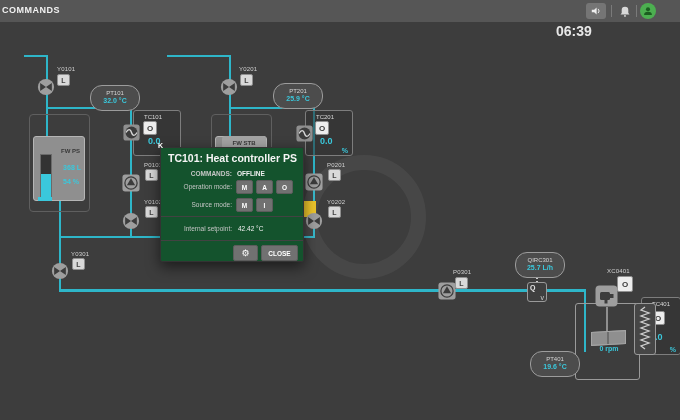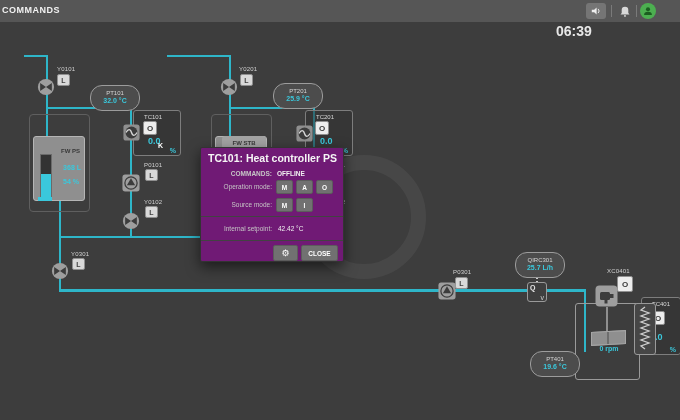--- a/index.html
+++ b/index.html
@@ -32,22 +32,22 @@
   .tcbox .tcunit{position:absolute;right:4px;bottom:1px;font-size:7px;font-weight:bold;color:#3AC8DC;}
   
   .tankouter{position:absolute;border:1px solid #5f5f5f;border-radius:4px;z-index:2;}
   .tank{position:absolute;background:#8f8f8f;border:1px solid #b5b5b5;border-radius:3px;z-index:3;}
   .tklabel{position:absolute;font-size:6px;font-weight:bold;color:#383838;}
   .gauge{position:absolute;left:6px;top:17px;width:10px;height:42px;background:#333;border:1px solid #6a6a6a;overflow:hidden;}
   .gfill{position:absolute;bottom:0;left:0;width:100%;background:#3AC8DC;}
   .gbase{position:absolute;left:4px;top:60px;width:14px;height:4px;background:#3AC8DC;}
   .tkval{position:absolute;font-size:7px;font-weight:bold;color:#3AC8DC;}
   
-  #dialog{position:absolute;left:160px;top:147px;width:142px;height:113px;background:#701a75;border:1px solid #333;
-          border-radius:2px;box-shadow:0 5px 14px rgba(0,0,0,.55);z-index:20;margin-left:40px;}
+  #dialog{position:absolute;left:160px;top:147px;width:142px;height:113px;background:#14532d;border:1px solid #333;
+          border-radius:2px;box-shadow:0 5px 14px rgba(0,0,0,.55);z-index:20;}
   #dialog .dtitle{position:absolute;left:7px;top:4px;font-size:10.5px;font-weight:bold;color:#f5f5f5;white-space:nowrap;}
   .dlabel{position:absolute;width:71px;text-align:right;font-size:6.5px;color:#c6c6c6;}
   .dvalue{position:absolute;font-size:6.5px;font-weight:bold;color:#f0f0f0;}
   .dbtn{position:absolute;width:15px;height:12px;background:#717171;border:1px solid #5c5c5c;border-radius:2px;
         color:#fff;font-size:6.5px;font-weight:bold;display:flex;align-items:center;justify-content:center;cursor:pointer;}
   .ddiv{position:absolute;left:0;width:142px;height:1px;background:#424242;}
   .footbtn{position:absolute;background:#717171;border:1px solid #5c5c5c;border-radius:2px;color:#fff;
            display:flex;align-items:center;justify-content:center;cursor:pointer;}
   .kmark{position:absolute;left:158px;top:142px;font-size:7px;font-weight:bold;color:#fff;z-index:21;}
   

